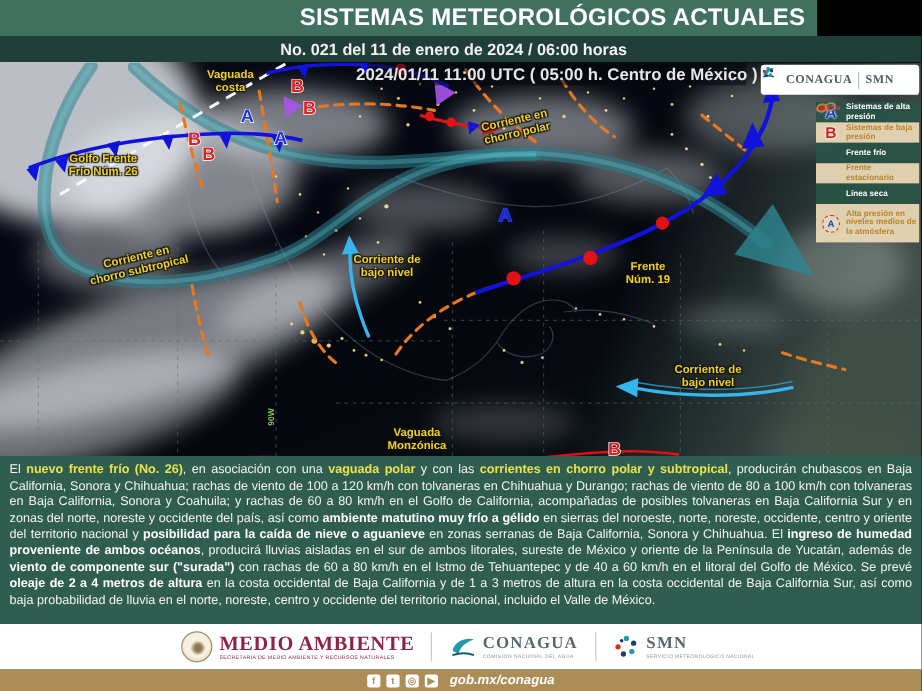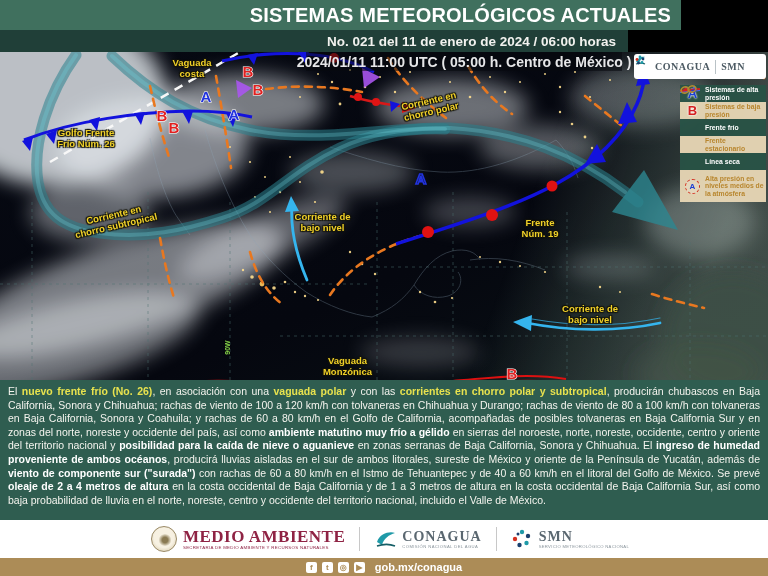--- a/index.html
+++ b/index.html
@@ -4,22 +4,22 @@
 <style>
   html,body{margin:0;padding:0;background:#222;}
   *{box-sizing:border-box;}
   #stage{position:relative;width:768px;height:576px;overflow:hidden;
          font-family:"Liberation Sans",sans-serif;background:#000;}
 
   
   .hdr1{position:absolute;left:0;top:0;width:681px;height:30px;background:#40705e;
         display:flex;align-items:center;justify-content:flex-end;padding-right:10px;}
   .hdr1 span{color:#fff;font-weight:bold;font-size:20px;letter-spacing:.2px;}
-  .hdr2{position:absolute;left:0;top:30px;width:628px;height:22px;background:#203f38;
-        display:flex;align-items:center;justify-content:flex-end;padding-right:12px;}
+  .hdr2{position:absolute;left:0;top:30px;width:768px;height:22px;background:#203f38;
+        display:flex;align-items:center;justify-content:center;padding-right:12px;}
   .hdr2 span{color:#f2f2ef;font-weight:bold;font-size:13.5px;}
 
   
   .map{position:absolute;left:0;top:52px;width:768px;height:328px;background:#04060d;overflow:hidden;}
   .map svg{position:absolute;left:0;top:0;}
   .tstamp{position:absolute;left:306px;top:0;width:316px;height:19px;background:rgba(8,10,14,.55);
           display:flex;align-items:center;justify-content:center;color:#e6e6e8;font-size:14px;
           font-weight:bold;white-space:nowrap;}
   .logobox{position:absolute;left:634px;top:2px;width:132px;height:25px;background:#fff;border-radius:3px;
            display:flex;align-items:center;justify-content:center;gap:5px;}
@@ -70,21 +70,21 @@
   .ma-name{font-family:"Liberation Serif",serif;font-weight:bold;color:#8f2344;font-size:17px;letter-spacing:.5px;line-height:17px;}
   .ma-sub{color:#8f2344;font-size:4.4px;letter-spacing:.3px;}
   .cn-name{font-family:"Liberation Serif",serif;font-weight:bold;color:#5a6770;font-size:14px;letter-spacing:1px;line-height:14px;}
   .cn-sub{color:#8a959c;font-size:4.2px;letter-spacing:.4px;}
   .smn-sub{color:#8a959c;font-size:4.2px;letter-spacing:.3px;line-height:5px;}
 
   .goldbar{position:absolute;left:0;top:558px;width:768px;height:18px;background:#ac8c57;
            display:flex;align-items:center;justify-content:center;gap:5px;}
   .sico{width:11px;height:11px;border-radius:2px;background:#fff;color:#ac8c57;
         display:flex;align-items:center;justify-content:center;font-size:8px;font-weight:bold;line-height:11px;}
-  .gobtxt{color:#fff;font-weight:bold;font-size:11px;margin-left:5px;}
+  .gobtxt{color:#fff;font-weight:bold;font-size:11px;margin-left:5px;font-style:italic;}
 </style>
 </head>
 <body>
 
 <div id="stage">
 
   <div class="hdr1">
     <span>SISTEMAS METEOROLÓGICOS ACTUALES</span>
   </div>
   <div class="hdr2">

